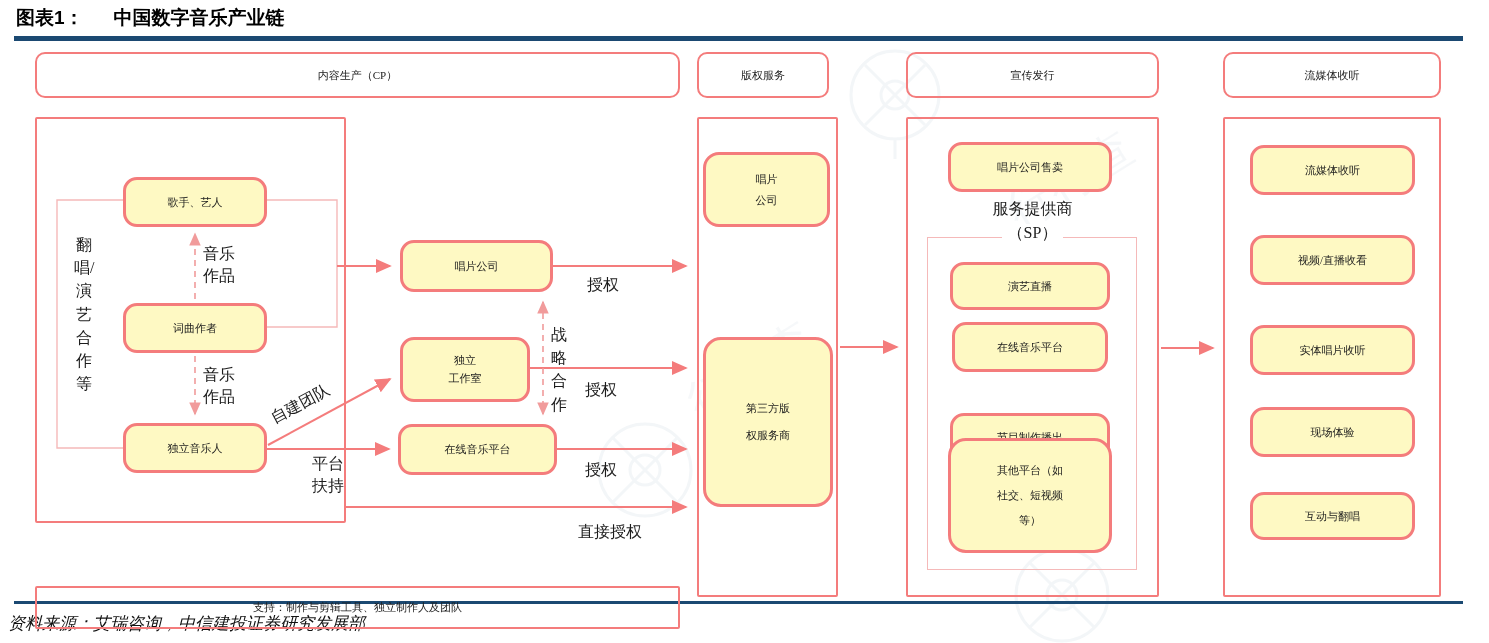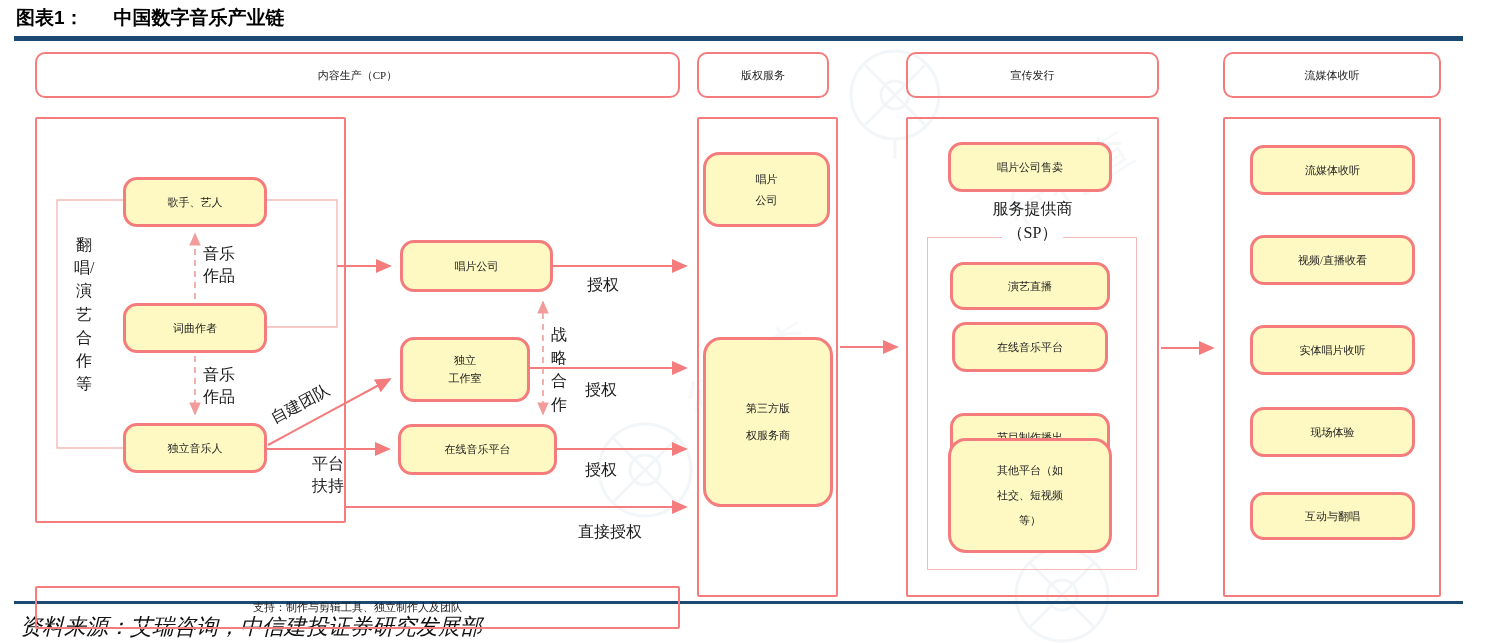--- a/index.html
+++ b/index.html
@@ -21,21 +21,21 @@
   .biground{border-radius:18px;}
   .thin{position:absolute;border:1px solid #F5B9B9;box-sizing:border-box;}
   .pre{white-space:pre-line;}
   
   .lbl{position:absolute;font-size:16px;color:#1c1c1c;line-height:1.35;}
   .vtext{width:20px;word-break:break-all;line-height:1.45;text-align:center;}
   #lbl-self-team{transform:rotate(-28deg);transform-origin:left center;}
   #sp-line2{background:#fff;padding:0 6px;z-index:5;}
   .conn{position:absolute;left:0;top:0;z-index:1;}
   .frame,.lbl{z-index:2;}
-  #source{position:absolute;left:20px;top:612px;font-size:22px;font-style:italic;color:#111;}
+  #source{position:absolute;left:8px;top:612px;font-size:17px;font-style:italic;color:#111;}
   .wm{z-index:0;}
 </style>
 </head>
 <body>
 
 <div id="stage">
 
   <svg class="conn wm" width="1489" height="643" viewBox="0 0 1489 643">
     <defs>
       <marker id="ah" viewBox="0 0 10 10" refX="8" refY="5" markerWidth="9" markerHeight="9" orient="auto-start-reverse">

